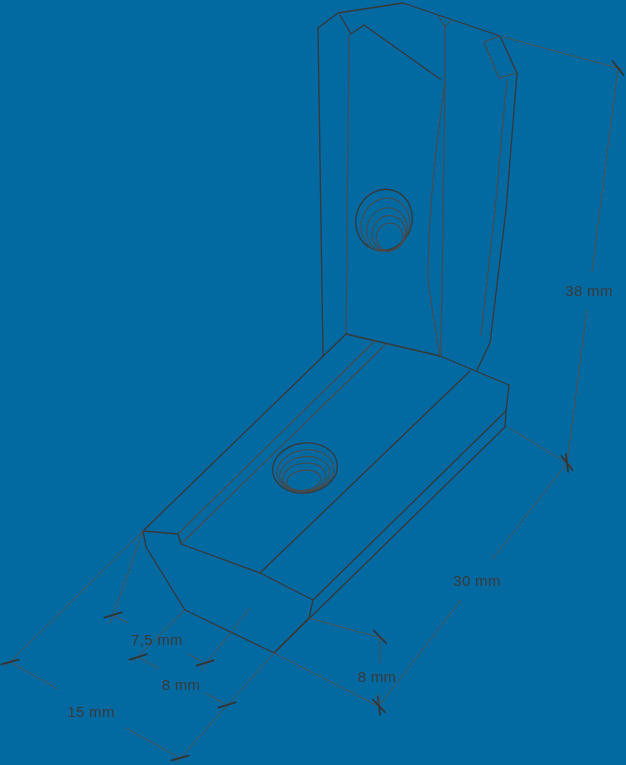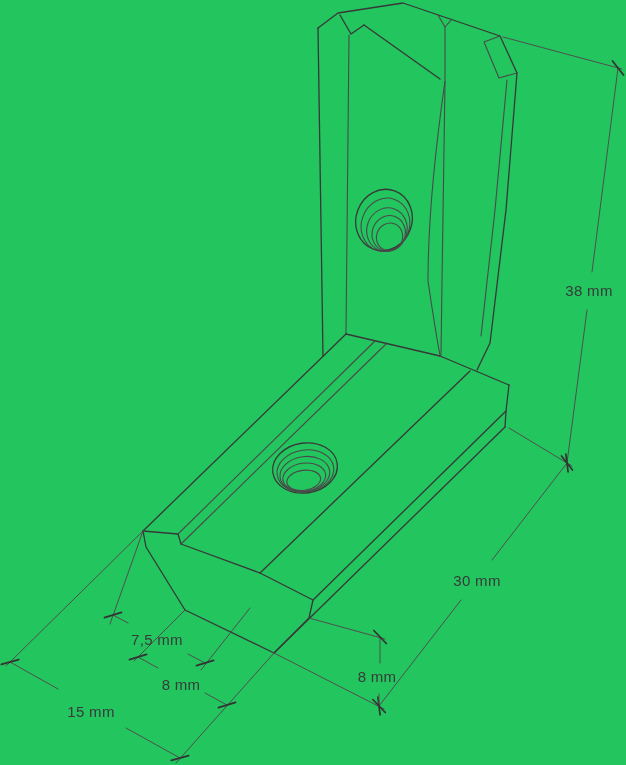--- a/index.html
+++ b/index.html
@@ -4,21 +4,21 @@
 <style>
   html, body {
     margin: 0;
     padding: 0;
     background: #ffffff;
   }
   .canvas {
     position: relative;
     width: 626px;
     height: 765px;
-    background: #22c55e;
+    background: #0369a1;
     overflow: hidden;
     font-family: "Liberation Sans", sans-serif;
   }
   svg { display: block; }
   .part-line {
     fill: none;
     stroke: #383838;
     stroke-width: 1.3;
     stroke-linejoin: round;
     stroke-linecap: round;

